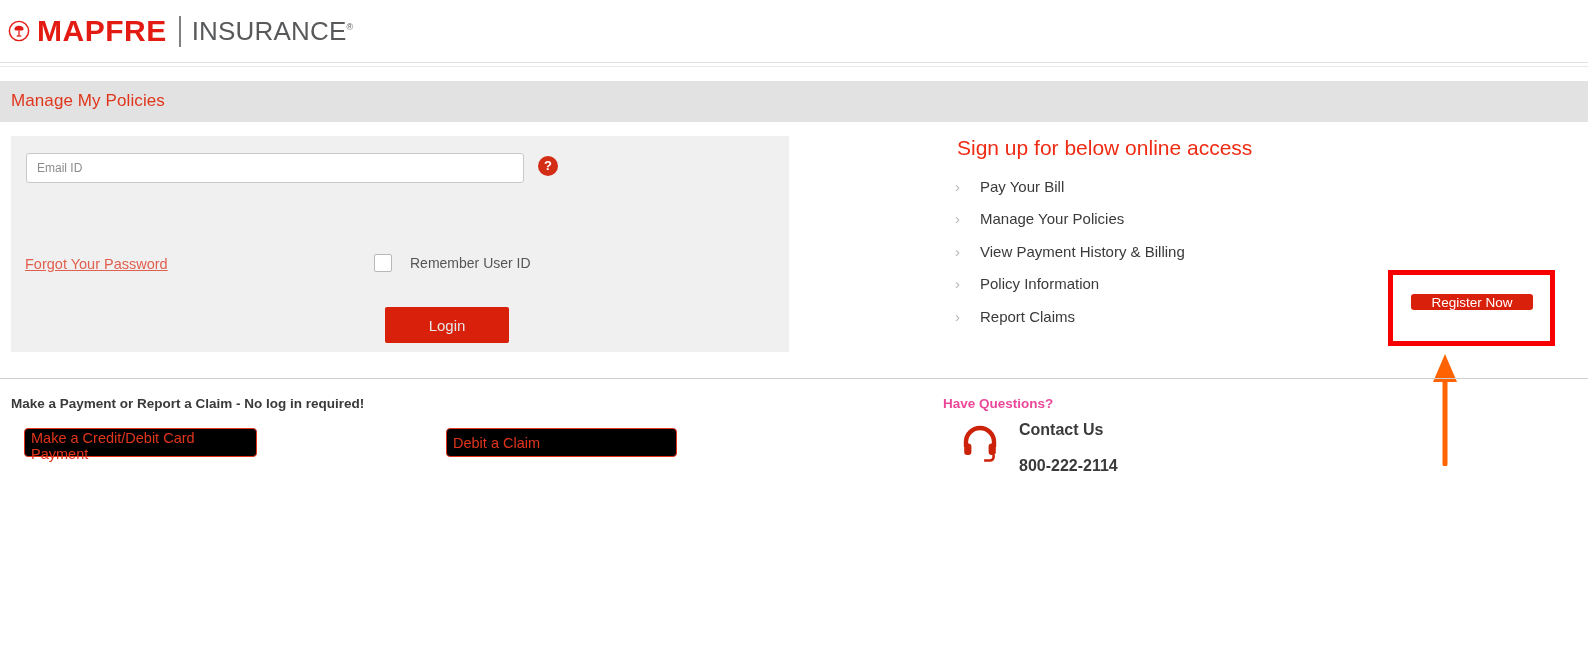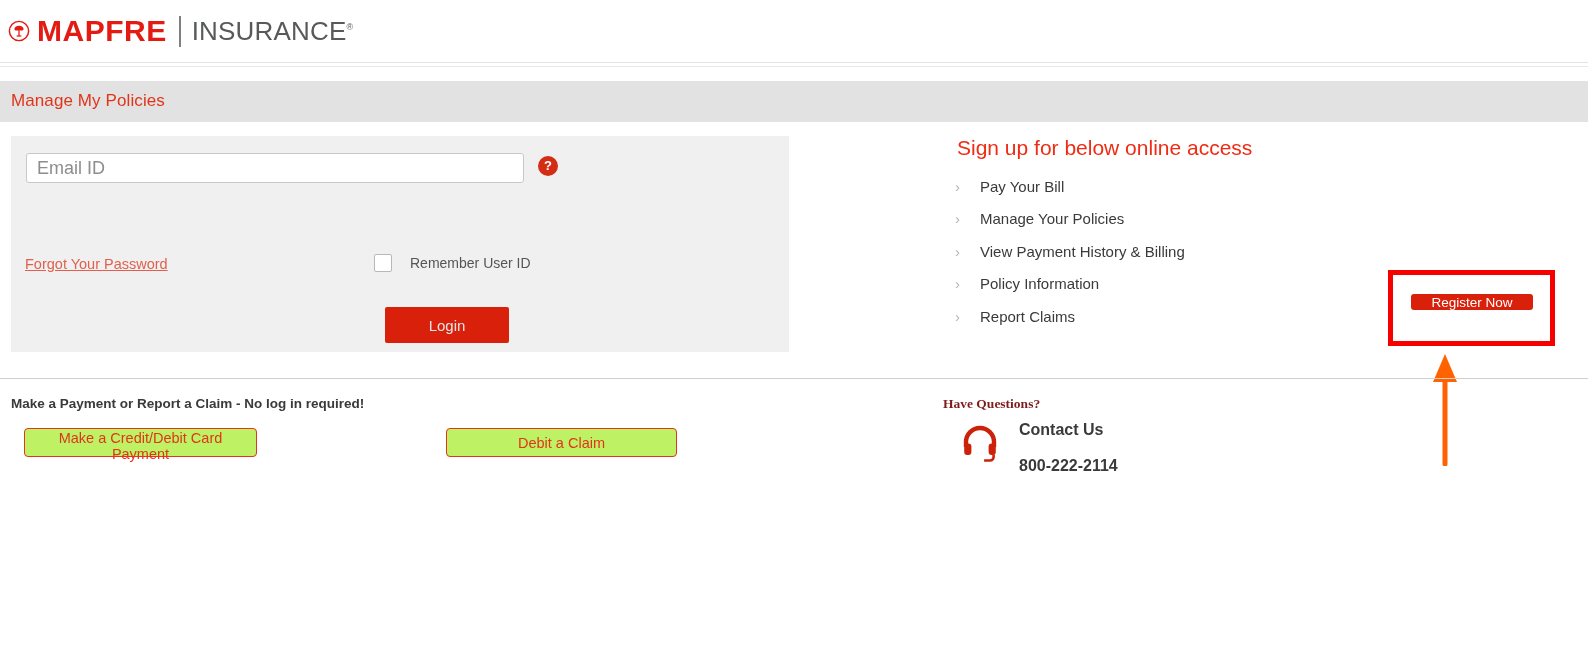--- a/index.html
+++ b/index.html
@@ -105,21 +105,21 @@
   .field {
     position: absolute;
     left: 15px;
     width: 498px;
     height: 30px;
     background: #ffffff;
     border: 1px solid #c9c9c9;
     border-radius: 3px;
     box-sizing: border-box;
     font-family: "Liberation Sans", sans-serif;
-    font-size: 18px;
+    font-size: 12px;
     color: #333333;
     padding: 0 10px;
     outline: none;
   }
   .field::placeholder { color: #8d8d8d; }
   .field-email { top: 17px; }
   .field-password { top: 68px; }
 
   .help-badge {
     position: absolute;
@@ -247,47 +247,46 @@
   
   .nologin-heading {
     position: absolute;
     left: 11px; top: 396px;
     font-size: 13.5px;
     font-weight: bold;
     color: #3a3a3a;
   }
   .outline-button {
     position: absolute;
-    background: #bef264;
+    background: #000000;
     border: 1px solid #e3341d;
     border-radius: 4px;
     color: #e0351b;
     font-family: "Liberation Sans", sans-serif;
     font-size: 14.5px;
     box-sizing: border-box;
     cursor: pointer;
-    text-align: center;
+    text-align: left;
   }
   .btn-payment {
     left: 24px; top: 428px;
     width: 233px; height: 29px;
   }
   .btn-claim {
     left: 446px; top: 428px;
     width: 231px; height: 29px;
   }
 
   
   .questions-heading {
     position: absolute;
     left: 943px; top: 396px;
     font-size: 13.5px;
     font-weight: bold;
-    color: #7f1d1d;
-    font-family: Liberation Serif, serif;
+    color: #ec4899;
   }
   .headset-icon {
     position: absolute;
     left: 959px; top: 421px;
     width: 42px; height: 42px;
   }
   .contact-us {
     position: absolute;
     left: 1019px; top: 421px;
     font-size: 16px;

